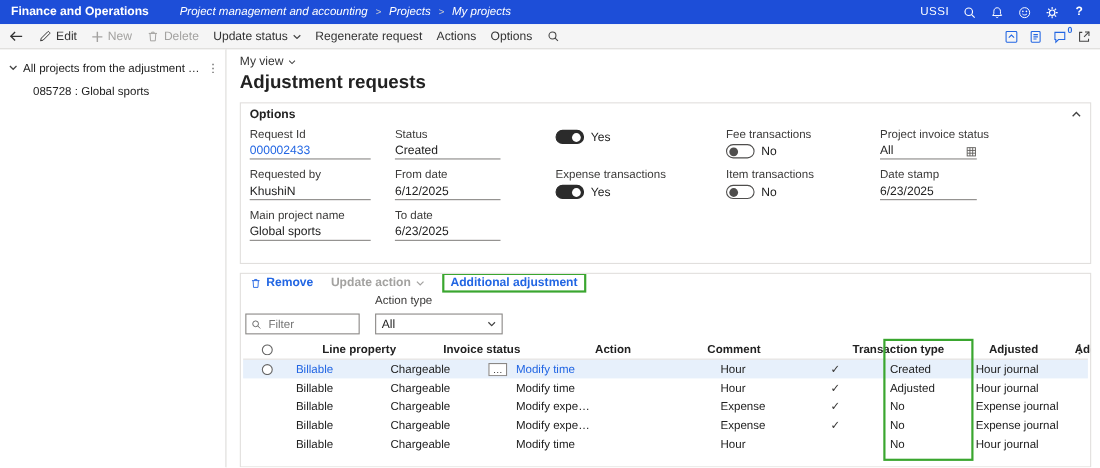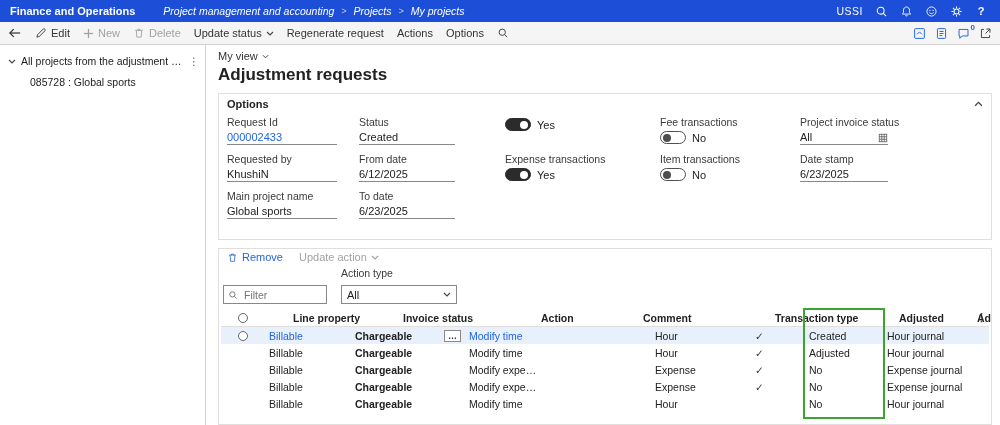--- a/index.html
+++ b/index.html
@@ -56,41 +56,41 @@
     padding-bottom:1px; white-space:nowrap; display:flex; align-items:flex-end; justify-content:space-between;}
   .fcol2 .val{width:96px;} .fcol5 .val{width:88px;}
   .val.link{color:var(--accent);}
   .toggle-row{display:flex; align-items:center; gap:6px; margin-top:2px;}
   .toggle{width:26px; height:13px; border-radius:7px; border:1px solid #4f4e4d; position:relative; background:#fff;}
   .toggle .knob{position:absolute; left:2px; top:1.5px; width:8px; height:8px; border-radius:50%; background:#4f4e4d;}
   .toggle-field.on .toggle{background:#2b2b2b; border-color:#2b2b2b;}
   .toggle-field.on .knob{left:auto; right:2px; background:#fff;}
   
   .lines-section{flex:1; display:flex; flex-direction:column; overflow:hidden;}
-  .lines-toolbar{display:flex; align-items:center; gap:16px; padding:2px 8px 4px 8px; font-size:11px;}
+  .lines-toolbar{display:flex; align-items:center; gap:16px; padding:2px 8px 4px 8px; font-size:11px;font-weight:bold;}
   .lt-item{display:flex; align-items:center; gap:4px; color:var(--accent); white-space:nowrap;}
   .lt-item.disabled{color:#a3a2a0;}
   .lt-item.boxed{border:2px solid var(--green); padding:1px 6px; margin:-3px 0;}
   .controls{display:flex; align-items:flex-end; gap:14px; padding:0 8px 6px 4px;}
   .filter-box{width:104px; height:19px; border:1px solid #8a8886; display:flex; align-items:center; gap:4px; padding:0 4px; background:#fff;}
   .filter-box input{border:none; outline:none; width:74px; font-size:10.5px; font-family:inherit; color:#444; background:transparent;}
   .at-group{display:flex; flex-direction:column; gap:3px;}
   .select-box{width:116px; height:19px; border:1px solid #8a8886; display:flex; align-items:center; justify-content:space-between; padding:0 5px; background:#fff;}
   
   .grid{position:relative; margin:0 2px 0 2px;}
   .grid-header,.grid-row{display:grid; grid-template-columns:44px 86px 114px 78px 108px 100px 54px 78px 1fr;
     height:17px; align-items:center;}
   .grid-header{font-weight:bold; border-bottom:1px solid #e1dfdd; position:relative;gap:24px;}
   .cell{padding:0 4px; font-size:10.5px; white-space:nowrap; overflow:hidden; text-overflow:ellipsis;}
   .sel-cell{display:flex; justify-content:center;}
   .radio{width:10px; height:10px; border:1px solid #666; border-radius:50%; background:#fff;}
   .grid-row.selected{background:var(--sel-bg);}
   .cell.link{color:var(--accent);}
   .cell.check{color:#3b3a39;}
-  .c-invoice_status{display:flex; align-items:center; justify-content:space-between;font-weight:bold;}
+  .c-invoice_status{display:flex; align-items:center; justify-content:space-between;}
   .ell-btn{border:1px solid #8a8886; background:#fff; font-size:9px; line-height:10px; padding:0 3px; color:#333;}
   .hdr-menu{position:absolute; right:2px; top:1px; color:#444; font-size:11px; cursor:default;}
   .col-annotation{position:absolute; left:582px; width:82px; top:-2px; bottom:-7px;
     border:2px solid var(--green); pointer-events:none;}
   .grid-filler{flex:1;}
 </style>
 </head>
 <body>
 
 <div class="topbar">
@@ -353,20 +353,23 @@
               <path d="M3 4.5h10M6.5 4.5V3h3v1.5M4.5 4.5l.6 9h5.8l.6-9"></path>
             </svg>
           <span>Remove</span>
         </span>
         <span class="lt-item disabled">
           <span>Update action</span>
           <svg width="8" height="5" viewBox="0 0 8 5" fill="none" stroke="#a3a2a0" stroke-width="1.1">
               <path d="M1 1l3 3 3-3"></path>
             </svg>
         </span>
+        <span class="lt-item boxed">
+          <span>Additional adjustment</span>
+        </span>
       </div>
 
       <div class="controls">
         <div class="filter-box">
           <svg width="10" height="10" viewBox="0 0 16 16">
               <circle cx="7" cy="7" r="4.2" fill="none" stroke="#666" stroke-width="1.4"></circle>
               <line x1="10.2" y1="10.2" x2="13.8" y2="13.8" stroke="#666" stroke-width="1.4"></line>
             </svg>
           <input placeholder="Filter" style="">
         </div>

